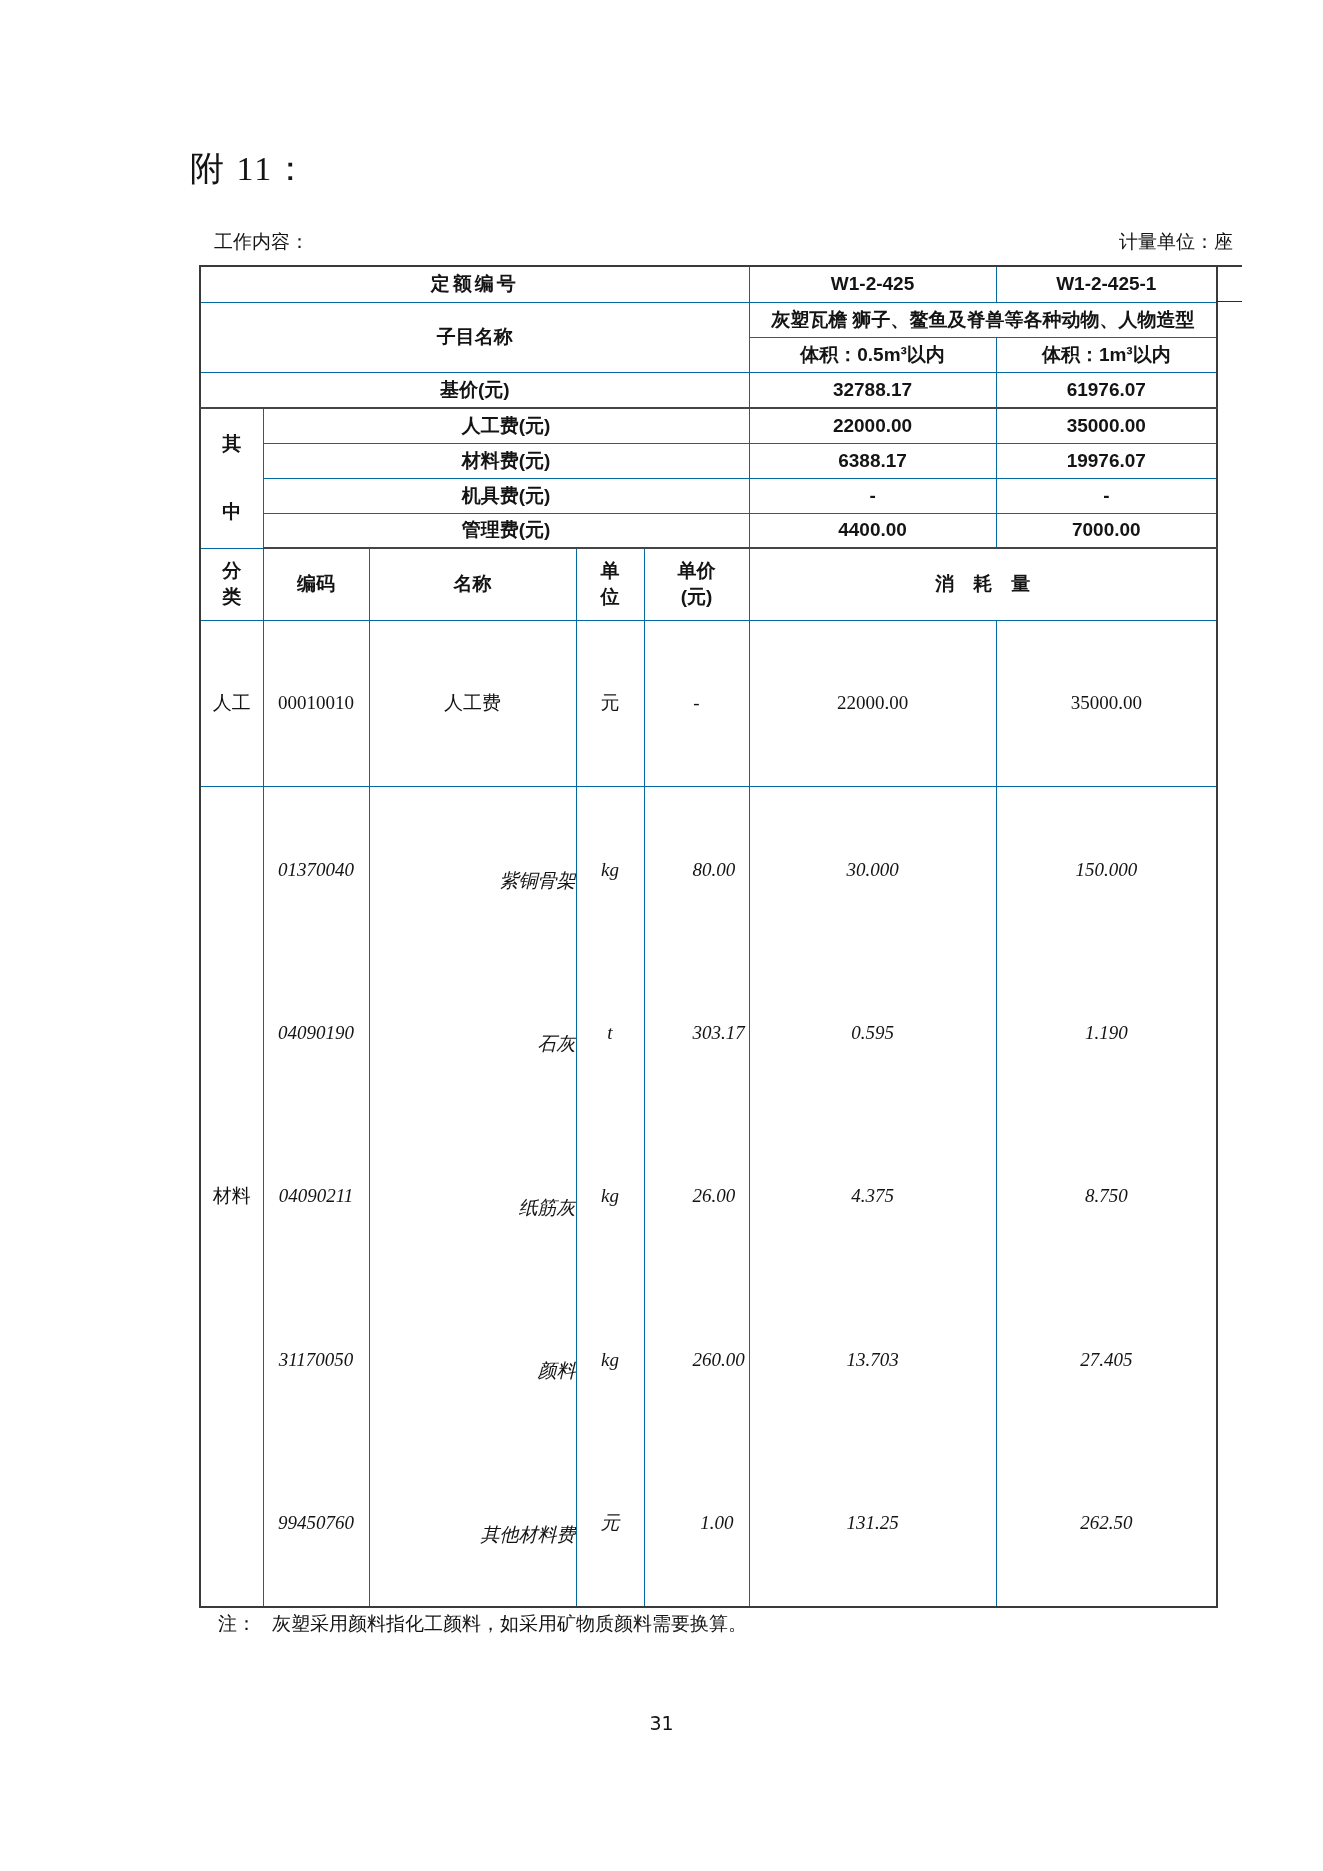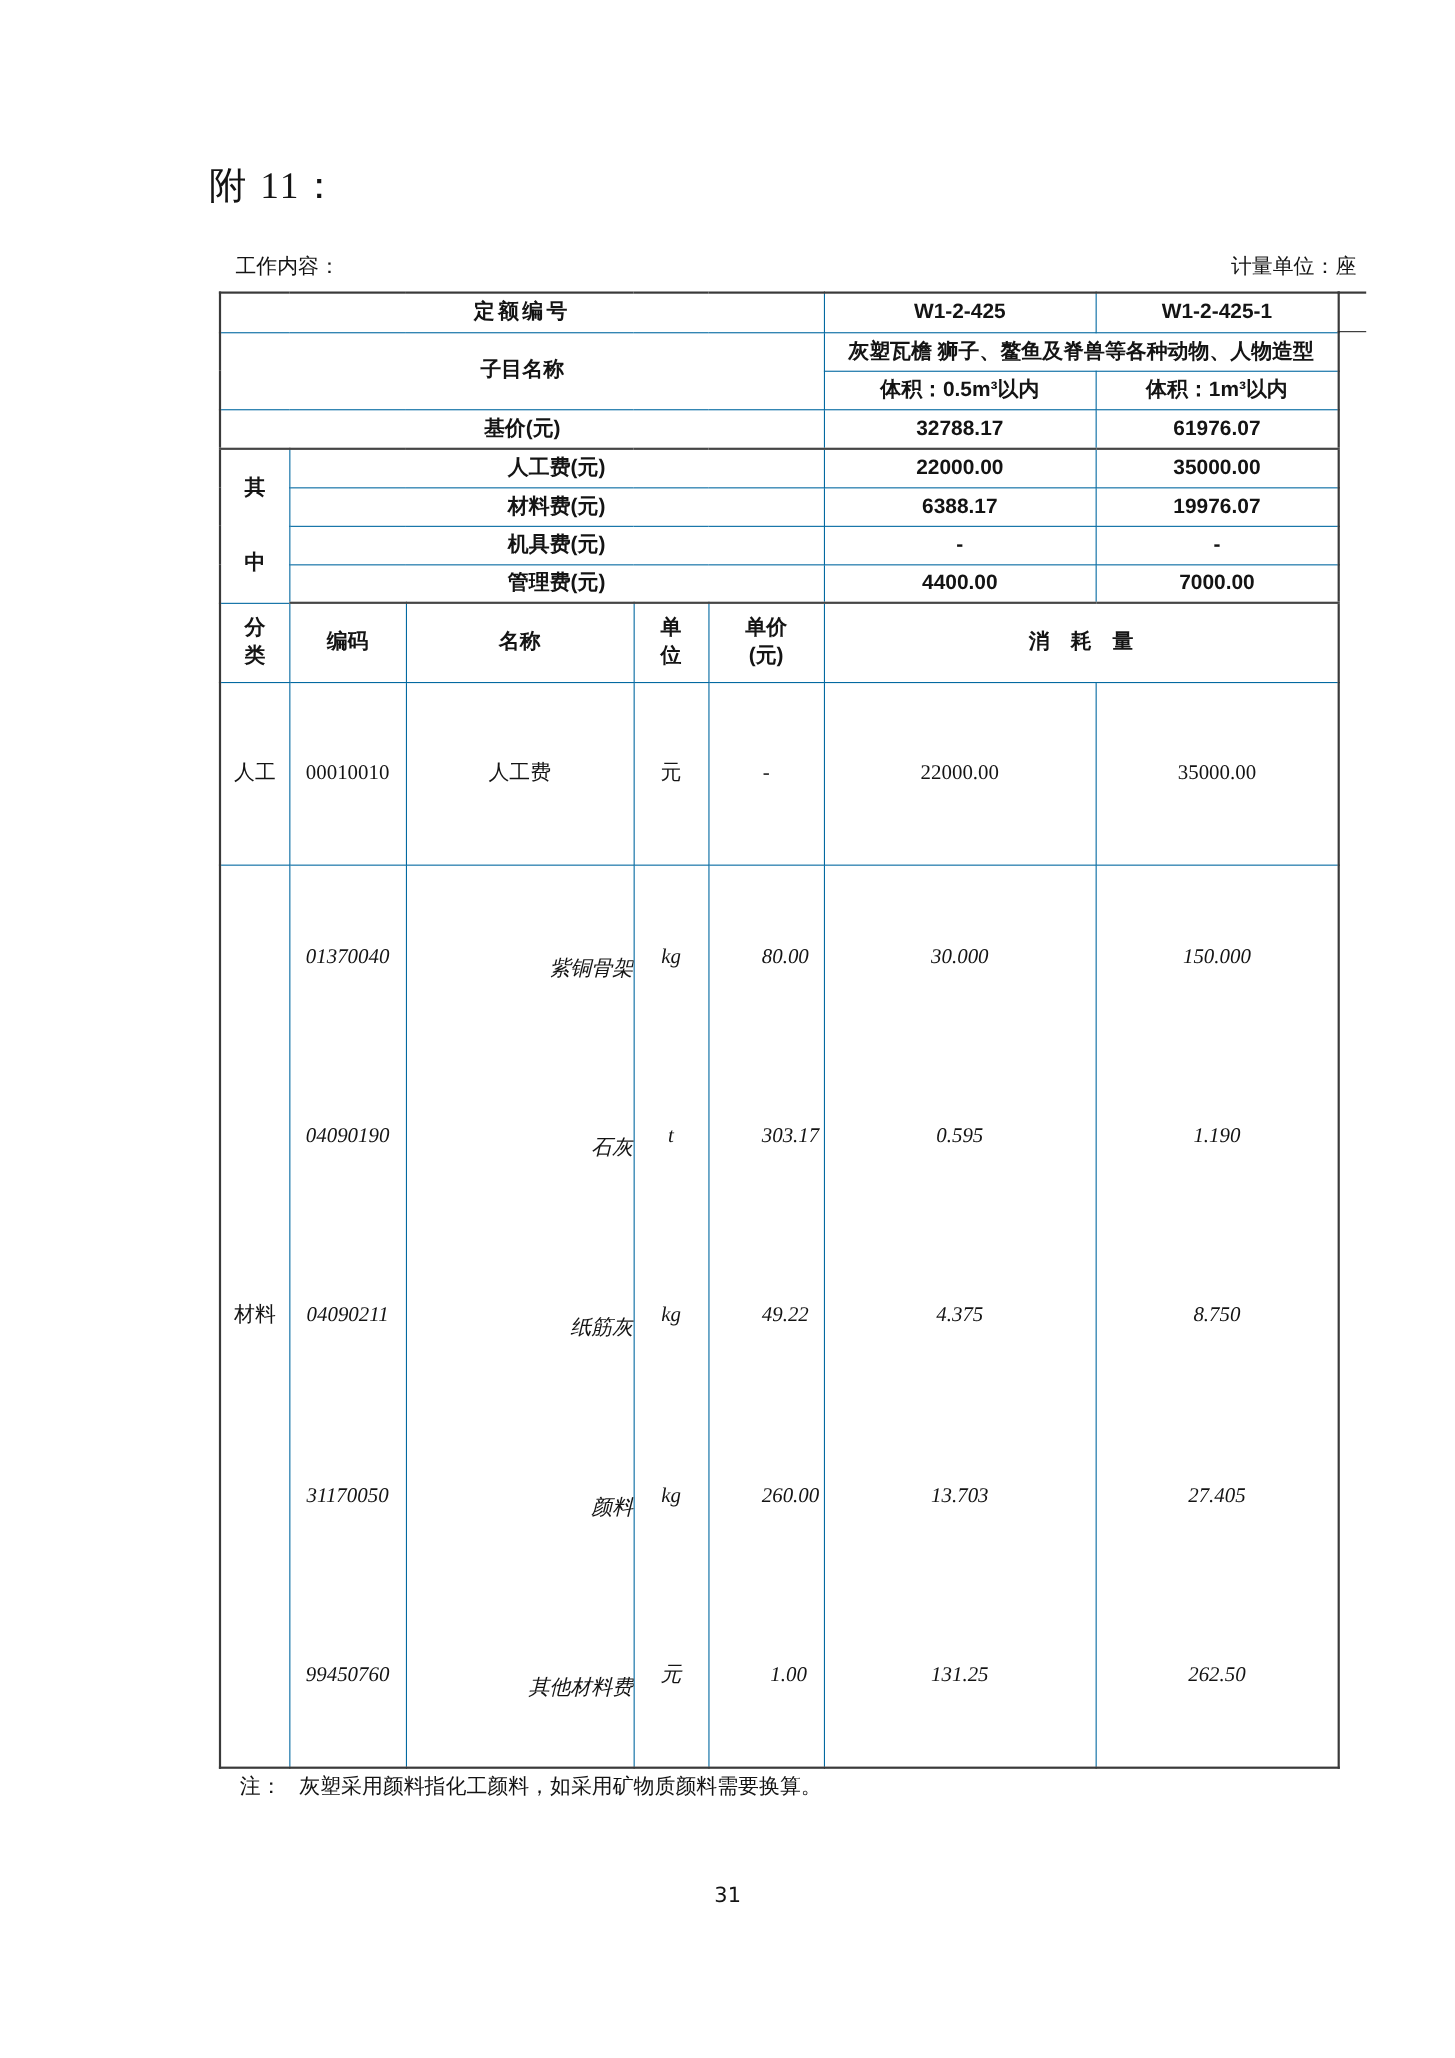--- a/index.html
+++ b/index.html
@@ -199,21 +199,21 @@
             <div>t</div>
             <div>kg</div>
             <div>kg</div>
             <div>元</div>
           </div>
         </td>
         <td>
           <div class="stack s-right">
             <div>80.00</div>
             <div>303.17</div>
-            <div>49.22</div>
+            <div>26.00</div>
             <div>260.00</div>
             <div>1.00</div>
           </div>
         </td>
         <td>
           <div class="stack s-center">
             <div>30.000</div>
             <div>0.595</div>
             <div>4.375</div>
             <div>13.703</div>

